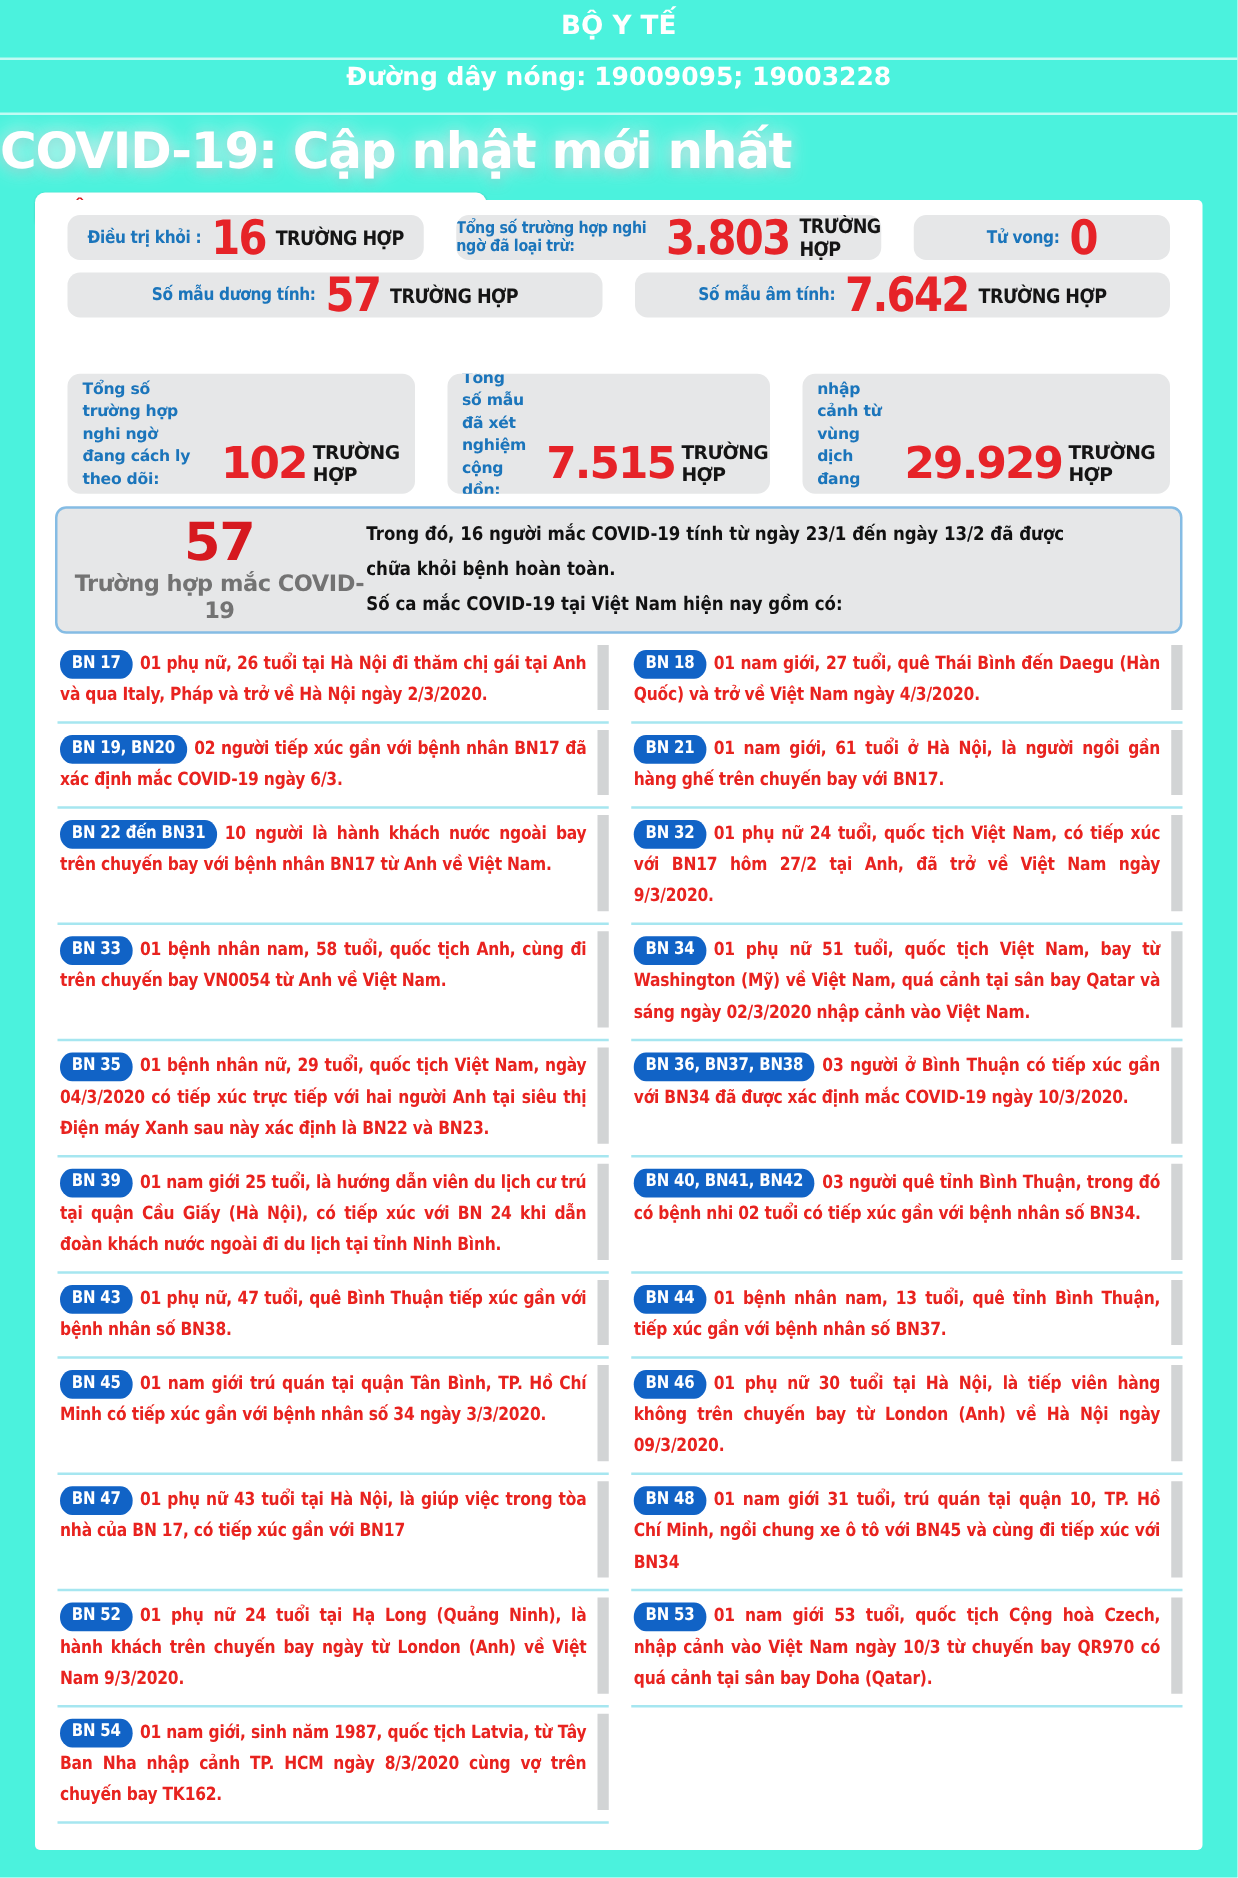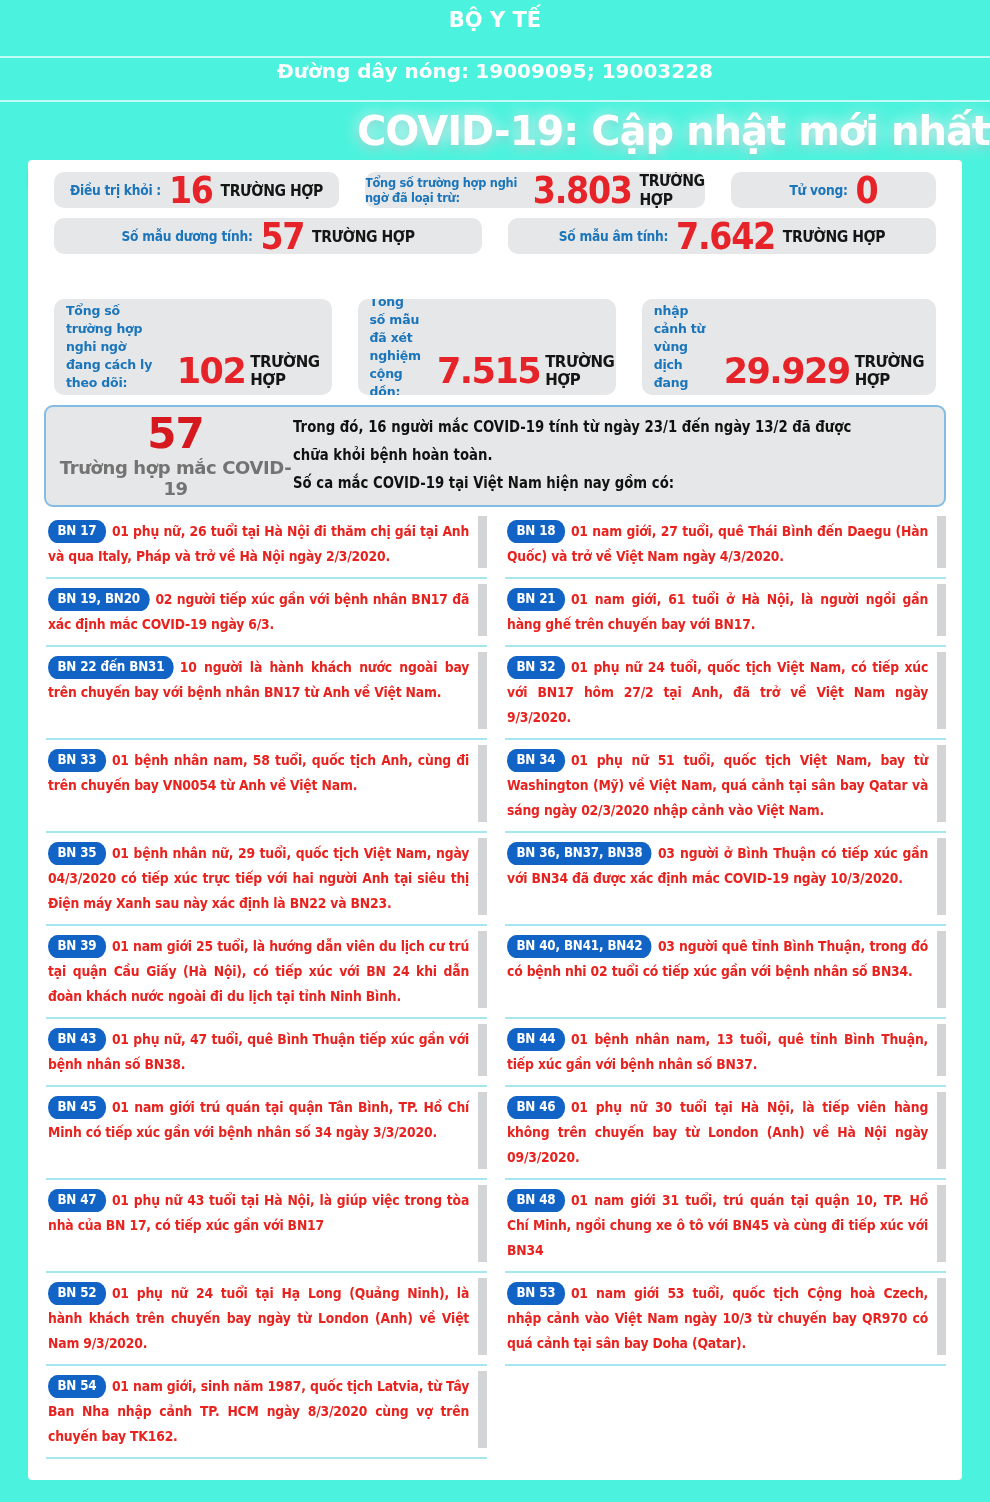--- a/index.html
+++ b/index.html
@@ -3,26 +3,26 @@
 <meta charset="utf-8">
 <style>
   html,body{margin:0;padding:0;}
   body{
     width:990px;height:1502px;position:relative;overflow:hidden;
     background:#4BF2DD;
     font-family:"DejaVu Sans","Liberation Sans",sans-serif;
   }
   
   .band{width:100%;text-align:center;color:#fff;box-sizing:border-box;}
-  .band1{height:58px;line-height:40px;font-size:21px;font-weight:800;border-bottom:2px solid rgba(255,255,255,.65);}
+  .band1{height:48px;line-height:40px;font-size:21px;font-weight:800;border-bottom:2px solid rgba(255,255,255,.65);}
   .band2{height:44px;line-height:27px;font-size:20px;border-bottom:2px solid rgba(255,255,255,.65);}
   .band2 .hl-label{font-weight:600;}
   .band2 .hl-nums{font-weight:800;}
   .main-title{
-    height:58px;line-height:58px;text-align:right;color:#fff;
+    height:58px;line-height:58px;text-align:left;color:#fff;
     font-size:40px;font-weight:800;letter-spacing:-1px;
     text-shadow:0 0 16px rgba(255,255,255,.95),0 3px 9px rgba(90,160,160,.55);
   }
   .vn-pill{
     display:inline-flex;align-items:baseline;gap:6px;
     margin:4px 0 0 28px;padding:4px 14px 5px 12px;background:#fff;border-radius:8px;
     box-shadow:0 1px 2px rgba(0,0,0,.15);
   }
   .vn-pill .vn{color:#D71920;font-weight:800;font-size:16px;}
   .vn-pill .upd{color:#ec4899;font-weight:700;font-size:12.5px;}

